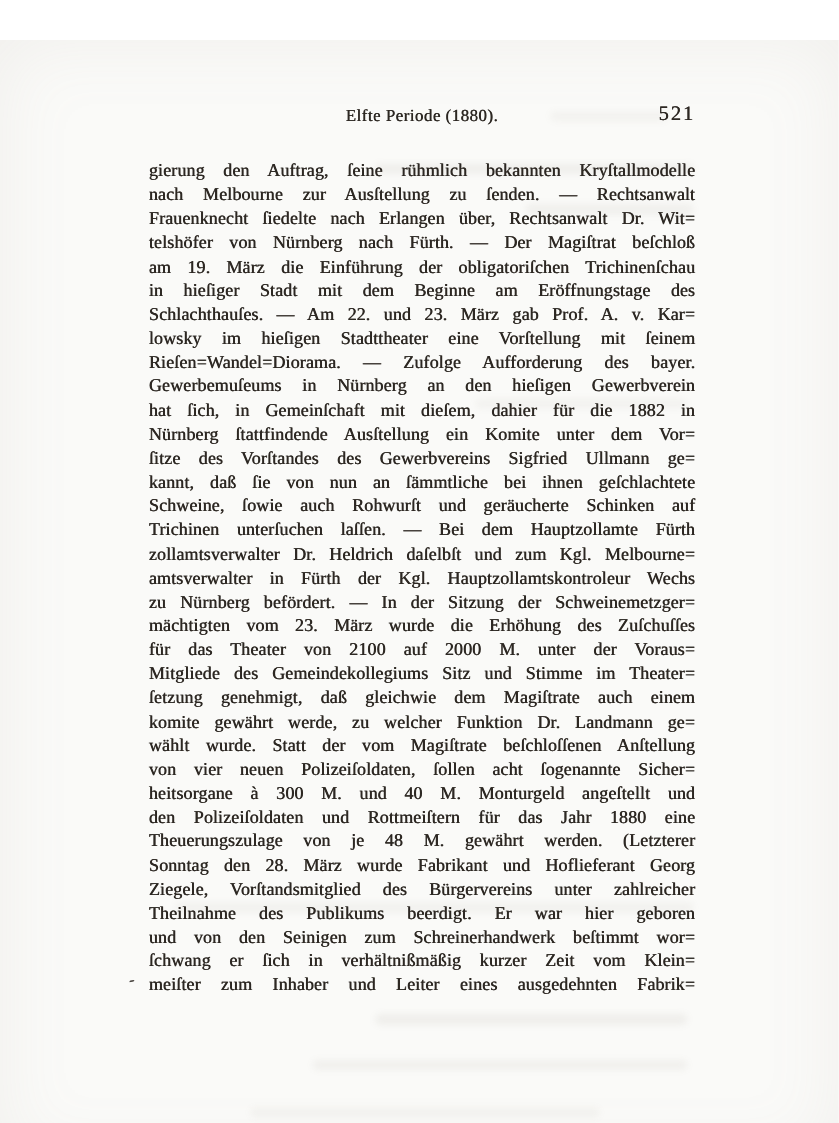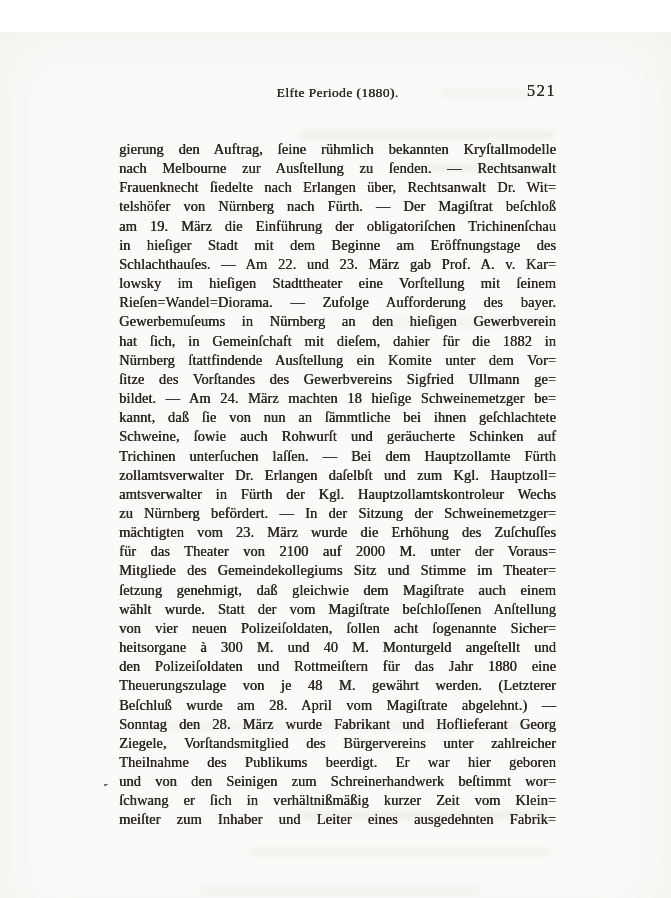--- a/index.html
+++ b/index.html
@@ -53,21 +53,21 @@
     right: 0;
     top: -4px;
     font-size: 16.5px;
     letter-spacing: 1.5px;
     text-shadow: .3px 0 0 currentColor;
   }
 
   .textblock {
     position: absolute;
     left: 119px;
-    top: 108px;
+    top: 96px;
     width: 437px;
   }
   .line {
     font-size: 14.4px;
     line-height: 19.16px;
     letter-spacing: .1px;
     text-align: justify;
     -moz-text-align-last: justify;
     text-align-last: justify;
     text-shadow: .4px 0 0 currentColor;
@@ -111,37 +111,36 @@
       <div class="line">telshöfer von Nürnberg nach Fürth. — Der Magiſtrat beſchloß</div>
       <div class="line">am 19. März die Einführung der obligatoriſchen Trichinenſchau</div>
       <div class="line">in hieſiger Stadt mit dem Beginne am Eröffnungstage des</div>
       <div class="line">Schlachthauſes. — Am 22. und 23. März gab Prof. A. v. Kar=</div>
       <div class="line">lowsky im hieſigen Stadttheater eine Vorſtellung mit ſeinem</div>
       <div class="line">Rieſen=Wandel=Diorama. — Zufolge Aufforderung des bayer.</div>
       <div class="line">Gewerbemuſeums in Nürnberg an den hieſigen Gewerbverein</div>
       <div class="line">hat ſich, in Gemeinſchaft mit dieſem, dahier für die 1882 in</div>
       <div class="line">Nürnberg ſtattfindende Ausſtellung ein Komite unter dem Vor=</div>
       <div class="line">ſitze des Vorſtandes des Gewerbvereins Sigfried Ullmann ge=</div>
-      <div class="line">bildet. — Am 24. März machten 18 hieſige Schweinemetzger be=</div>
       <div class="line">kannt, daß ſie von nun an ſämmtliche bei ihnen geſchlachtete</div>
       <div class="line">Schweine, ſowie auch Rohwurſt und geräucherte Schinken auf</div>
       <div class="line">Trichinen unterſuchen laſſen. — Bei dem Hauptzollamte Fürth</div>
-      <div class="line">zollamtsverwalter Dr. Erlangen daſelbſt und zum Kgl. Hauptzoll=</div>
+      <div class="line">zollamtsverwalter Dr. Heldrich daſelbſt und zum Kgl. Melbourne=</div>
       <div class="line">amtsverwalter in Fürth der Kgl. Hauptzollamtskontroleur Wechs</div>
       <div class="line">zu Nürnberg befördert. — In der Sitzung der Schweinemetzger=</div>
       <div class="line">mächtigten vom 23. März wurde die Erhöhung des Zuſchuſſes</div>
       <div class="line">für das Theater von 2100 auf 2000 M. unter der Voraus=</div>
       <div class="line">Mitgliede des Gemeindekollegiums Sitz und Stimme im Theater=</div>
       <div class="line">ſetzung genehmigt, daß gleichwie dem Magiſtrate auch einem</div>
+      <div class="line">komite gewährt werde, zu welcher Funktion Dr. Landmann ge=</div>
       <div class="line">wählt wurde. Statt der vom Magiſtrate beſchloſſenen Anſtellung</div>
       <div class="line">von vier neuen Polizeiſoldaten, ſollen acht ſogenannte Sicher=</div>
       <div class="line">heitsorgane à 300 M. und 40 M. Monturgeld angeſtellt und</div>
       <div class="line">den Polizeiſoldaten und Rottmeiſtern für das Jahr 1880 eine</div>
       <div class="line">Theuerungszulage von je 48 M. gewährt werden. (Letzterer</div>
-      <div class="line">Beſchluß wurde am 28. April vom Magiſtrate abgelehnt.) —</div>
       <div class="line">Sonntag den 28. März wurde Fabrikant und Hoflieferant Georg</div>
       <div class="line">Ziegele, Vorſtandsmitglied des Bürgervereins unter zahlreicher</div>
       <div class="line">Theilnahme des Publikums beerdigt. Er war hier geboren</div>
       <div class="line">und von den Seinigen zum Schreinerhandwerk beſtimmt wor=</div>
       <div class="line">ſchwang er ſich in verhältnißmäßig kurzer Zeit vom Klein=</div>
       <div class="line">meiſter zum Inhaber und Leiter eines ausgedehnten Fabrik=</div>
     </div>
 
 </div>
 

